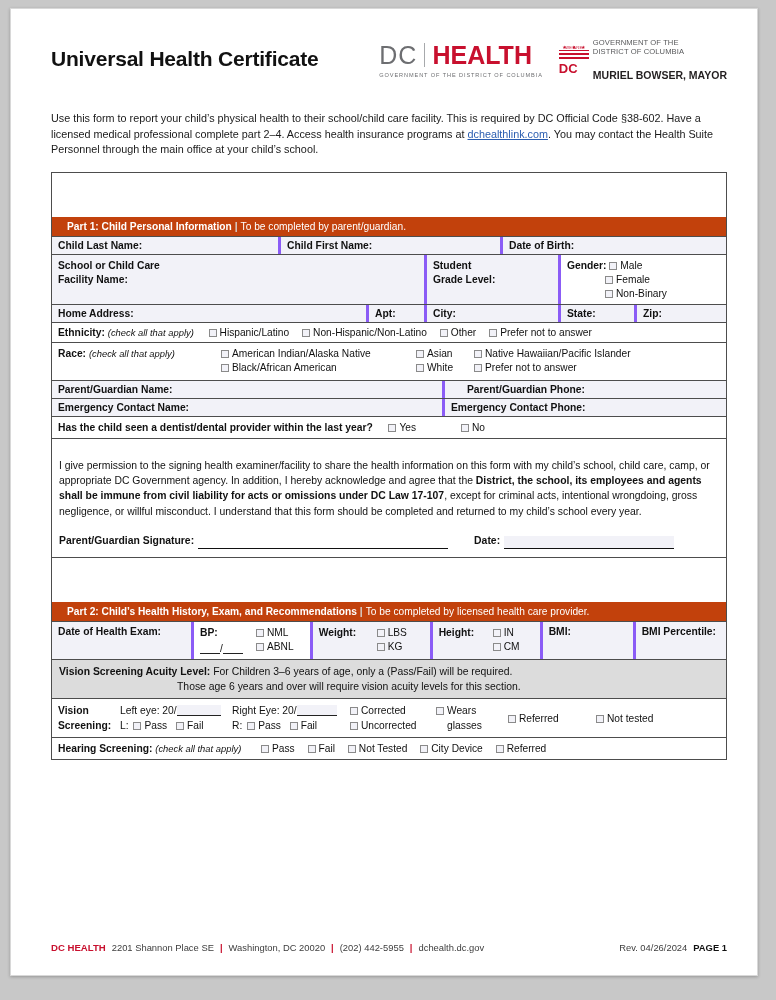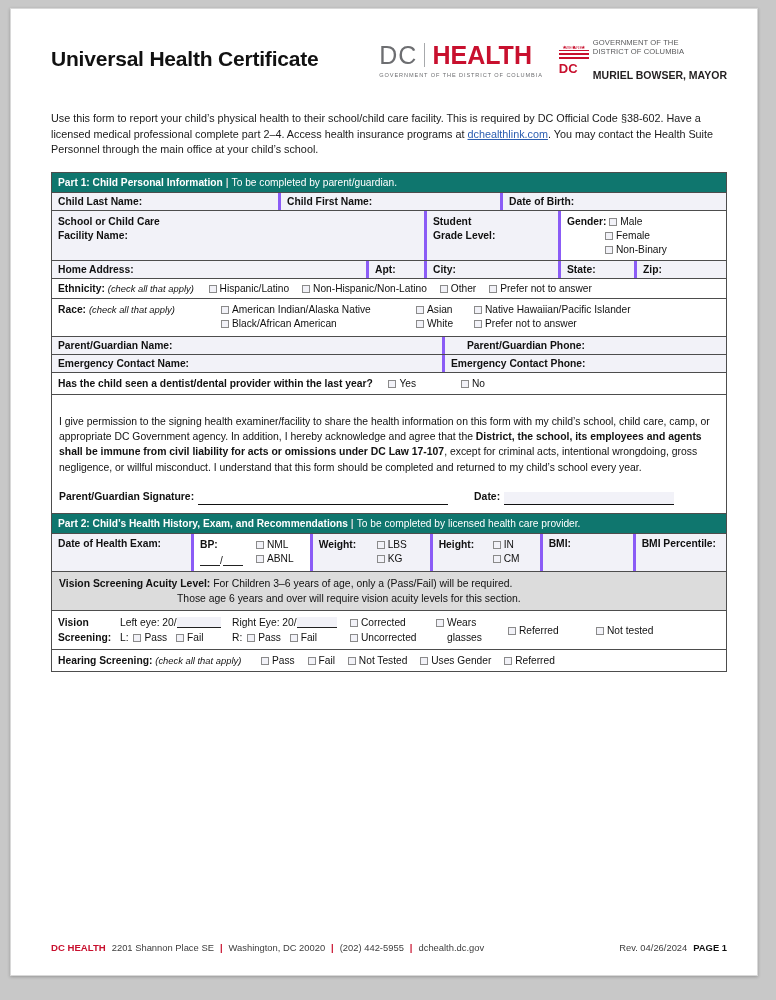--- a/index.html
+++ b/index.html
@@ -47,21 +47,21 @@
   .govtxt{display:flex;flex-direction:column;line-height:8.5px;}
   .govtxt .l1,.govtxt .l2{font-size:7.6px;color:#58595b;letter-spacing:.1px;}
   .govtxt .l3{font-size:10.5px;color:#231f20;font-weight:bold;letter-spacing:0px;margin-top:15px;}
 
   
   .intro{font-size:10.8px;color:#1a1a1a;line-height:15.5px;margin-top:22px;width:676px;}
   .intro a{color:#2a5db0;text-decoration:underline;}
 
   
   .form{margin-top:14px;width:676px;border:1px solid #4d4d4d;box-sizing:border-box;}
-  .bar{background:#0f766e;color:#fff;font-size:10.2px;padding:3px 6px;line-height:13px;}
+  .bar{background:#c2410c;color:#fff;font-size:10.2px;padding:3px 15px;line-height:13px;margin-top:44px;}
   .bar b{font-weight:bold;}
   .bar .sep{color:#d8d8d8;font-weight:bold;padding:0 3px;}
   .bar .norm{font-weight:normal;}
 
   .row{display:flex;border-top:1px solid #4d4d4d;box-sizing:border-box;}
   .row:first-child{border-top:none;}
   .cell{padding:3px 6px;box-sizing:border-box;font-size:10.3px;color:#111;position:relative;
         border-left:3px solid #8b5cf6;}
   .cell:first-child{border-left:none;}
   .lbl{font-weight:bold;white-space:nowrap;}
@@ -367,21 +367,21 @@
       </div>
 
       <div class="row">
         <div class="cell" style="flex:1 1 auto;padding-top:5px;padding-bottom:5px;">
           <span class="lbl">Hearing Screening:</span>
           <span class="ital">(check all that apply)</span>
           <span style="display:inline-block;width:14px;"></span>
           <span class="opt"><span class="cb"></span><span>Pass</span></span>
           <span class="opt"><span class="cb"></span><span>Fail</span></span>
           <span class="opt"><span class="cb"></span><span>Not Tested</span></span>
-          <span class="opt"><span class="cb"></span><span>Uses Gender</span></span>
+          <span class="opt"><span class="cb"></span><span>City Device</span></span>
           <span class="opt"><span class="cb"></span><span>Referred</span></span>
         </div>
       </div>
 
     </div>
   </div>
 
   <div class="footer">
     <span class="brand">DC HEALTH</span>
     <span>2201 Shannon Place SE</span>

